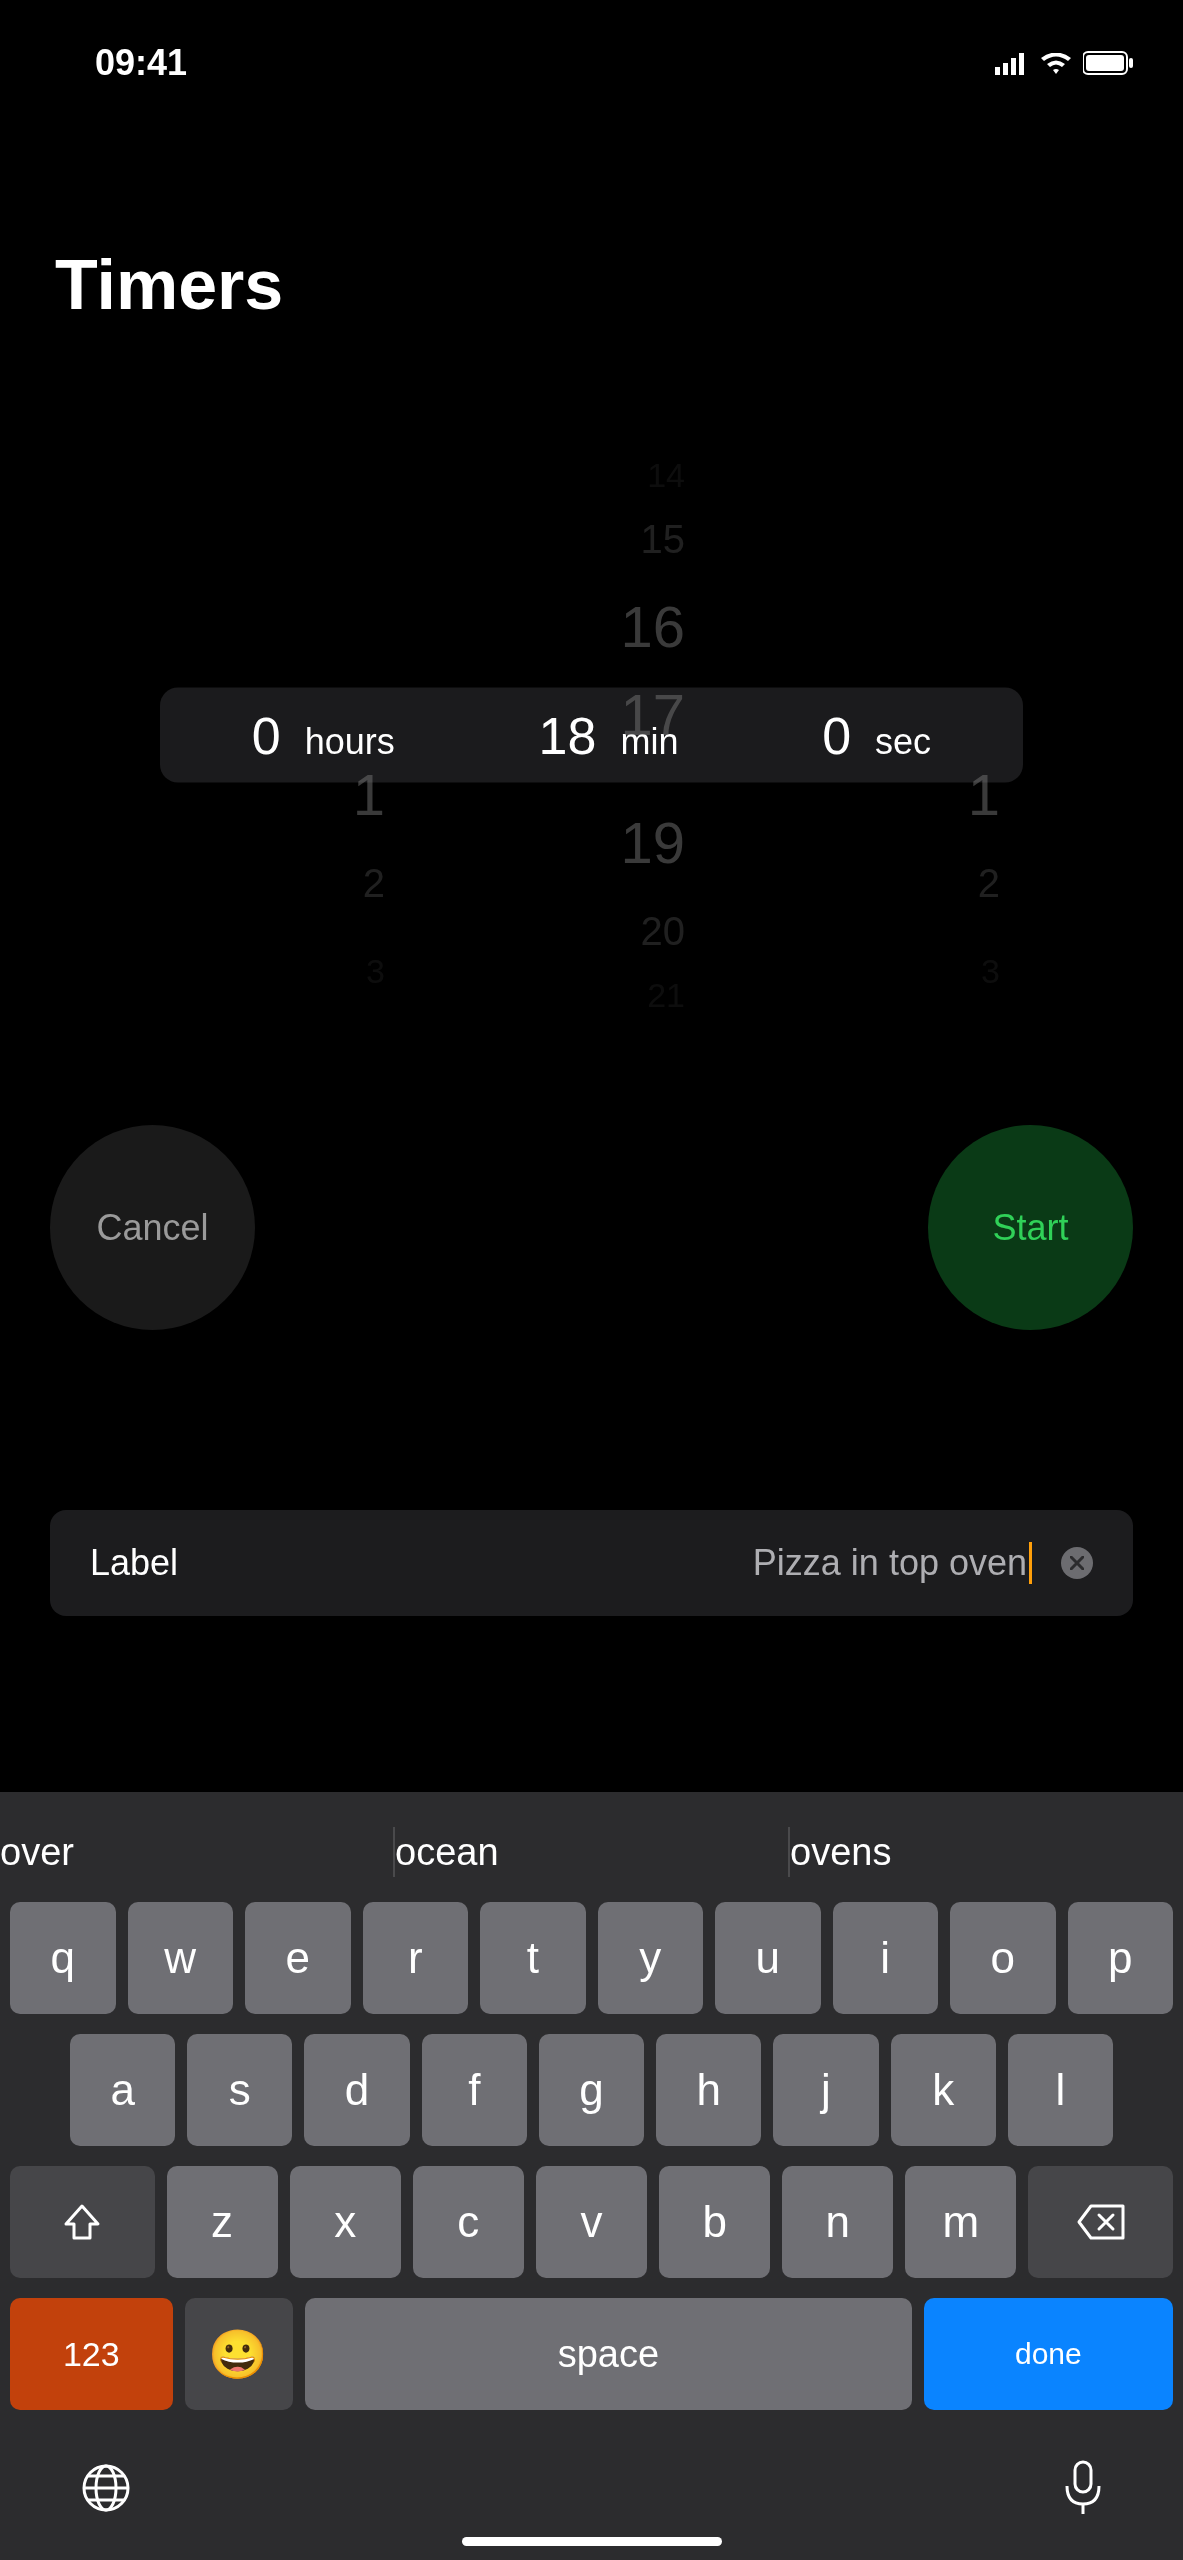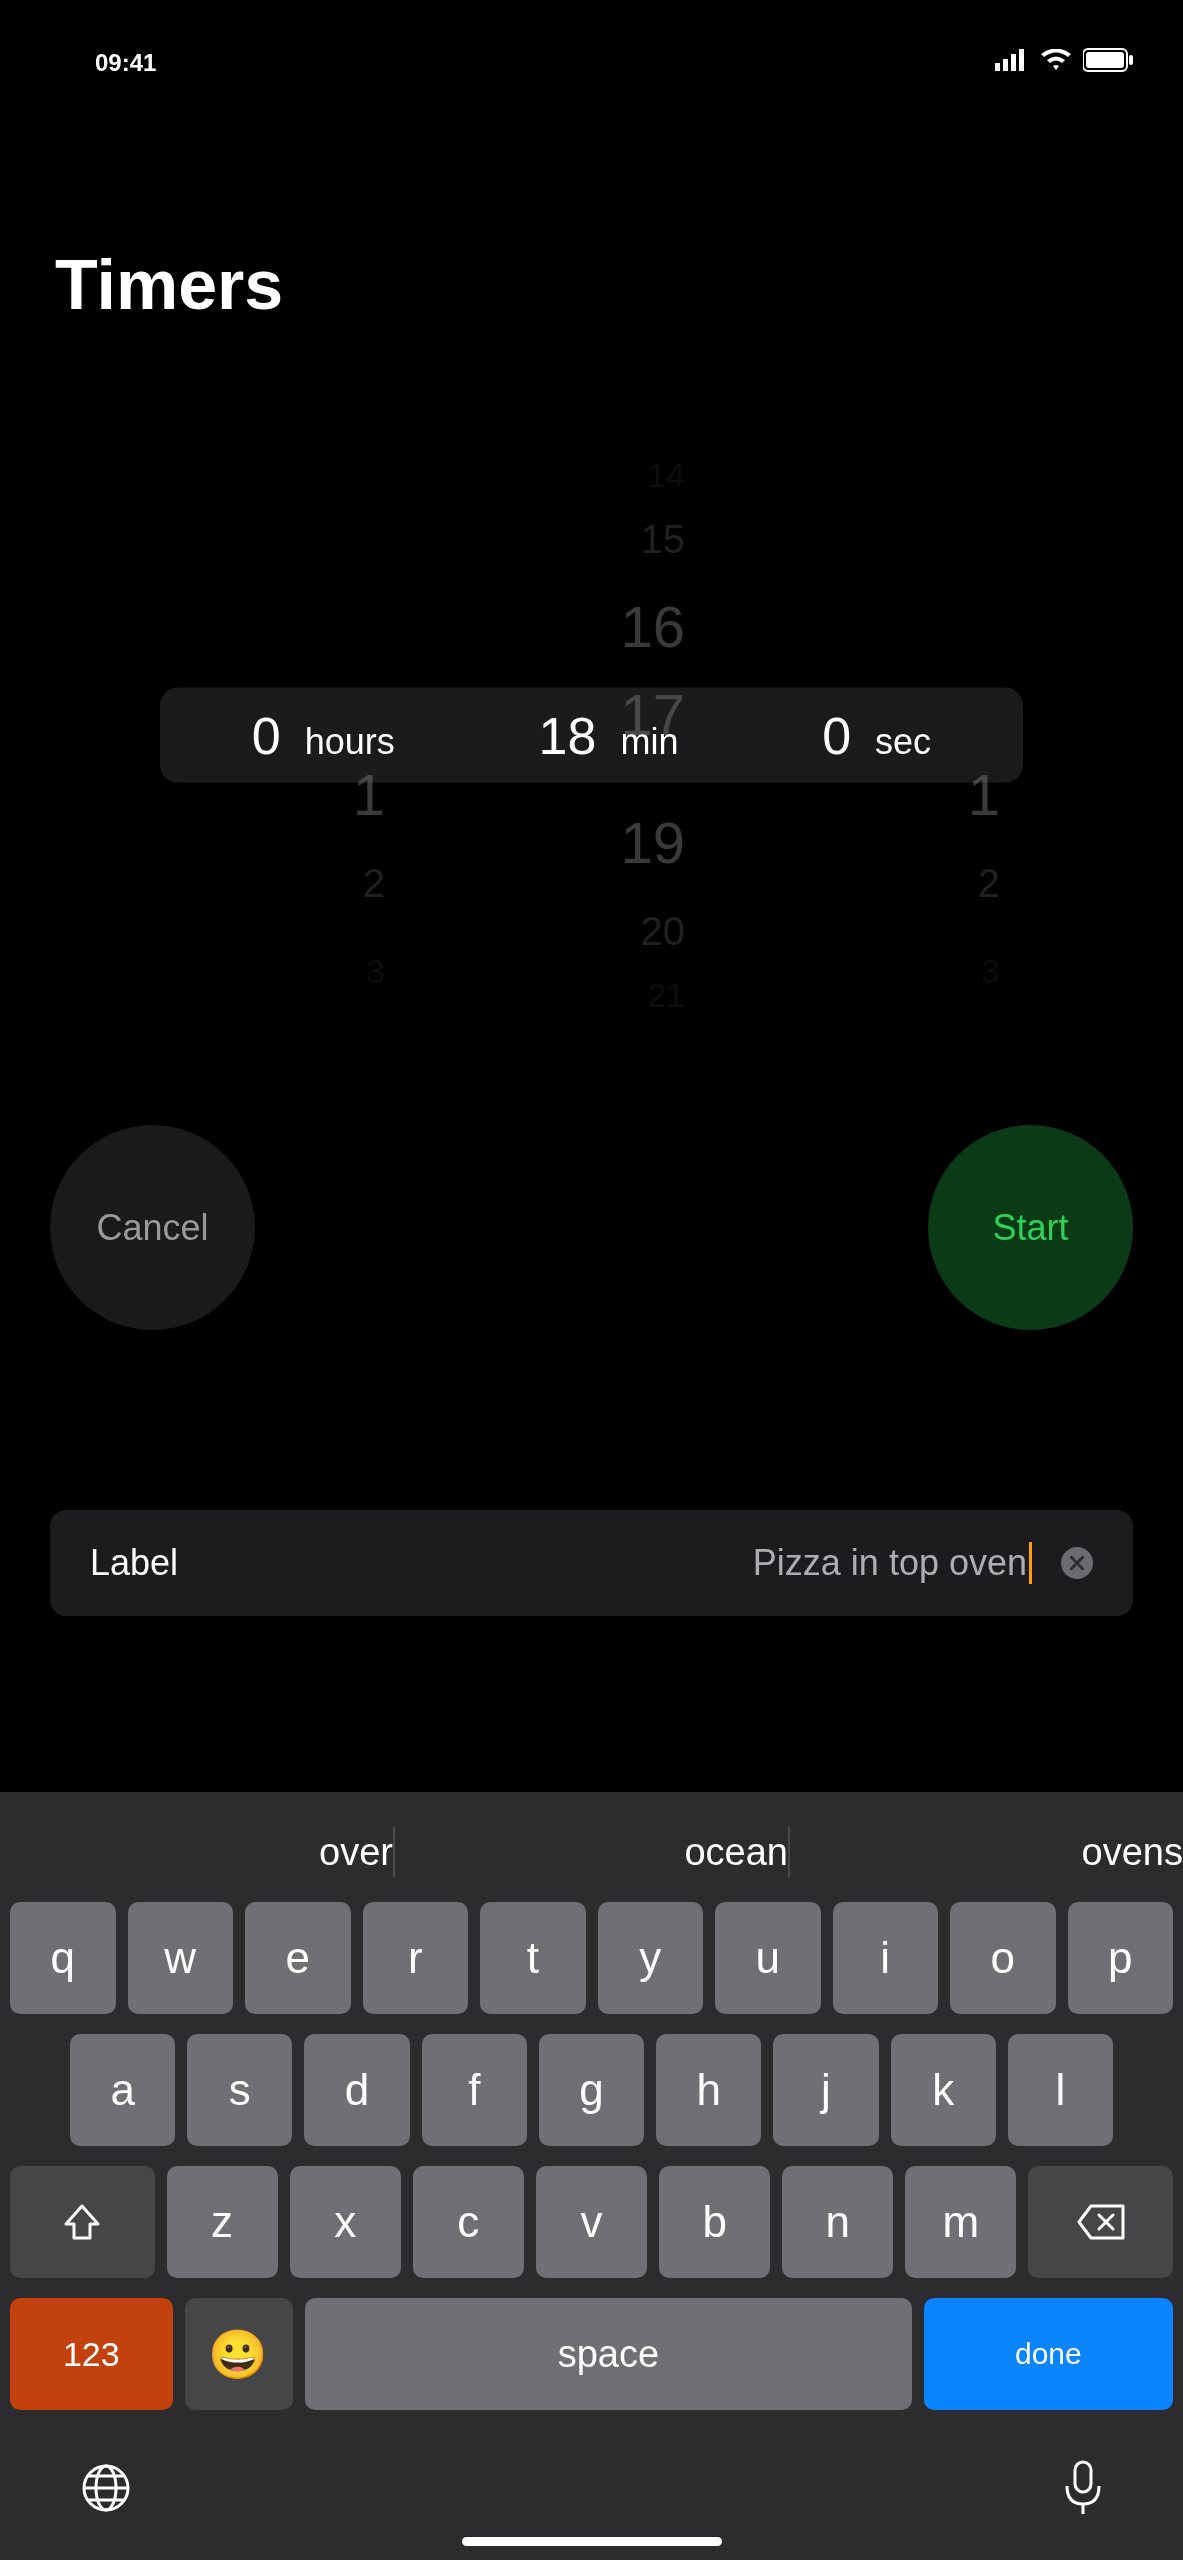--- a/index.html
+++ b/index.html
@@ -13,21 +13,21 @@
     position: relative;
     transform-origin: top left;
   }
   
   .status-bar {
     display: flex;
     justify-content: space-between;
     align-items: center;
     padding: 30px 50px 0 95px;
     height: 95px;
-    font-size: 24px;
+    font-size: 36px;
     font-weight: 600;
   }
   .status-icons { display:flex; align-items:center; gap:12px; }
   .signal-icon, .wifi-icon, .battery-icon { display:inline-block; }
   .signal-icon { width:34px; height:22px; }
   .wifi-icon   { width:30px; height:22px; }
   .battery-icon{ width:50px; height:24px; }
 
   .page-title {
     font-size: 70px;
@@ -132,21 +132,21 @@
     background:#2c2c2e;
     padding-top:10px;
   }
   .suggest-row {
     display:flex;
     height:100px;
     align-items:center;
   }
   .suggest-item {
     flex:1;
-    text-align:right;
+    text-align:left;
     font-size:38px;
     color:#fff;
   }
   .suggest-sep {
     width:2px; height:50px; background:#4a4a4c;
   }
   .key-rows { padding: 0 10px; }
   .key-row { display:flex; gap:12px; margin-bottom:20px; justify-content:center;}
   .key {
     flex:1;

